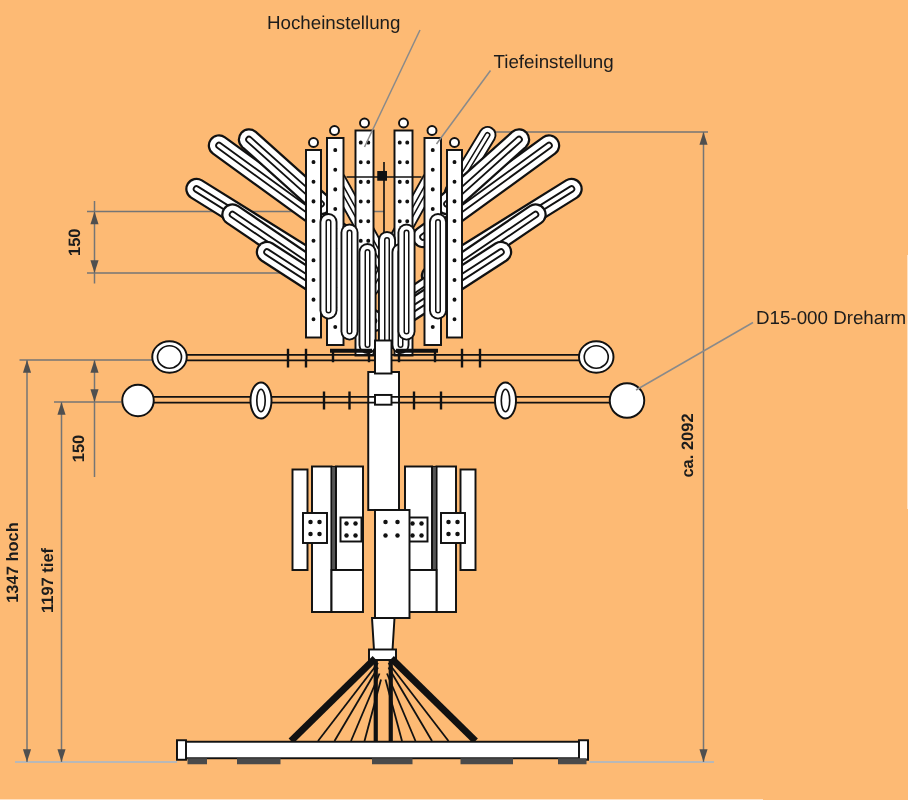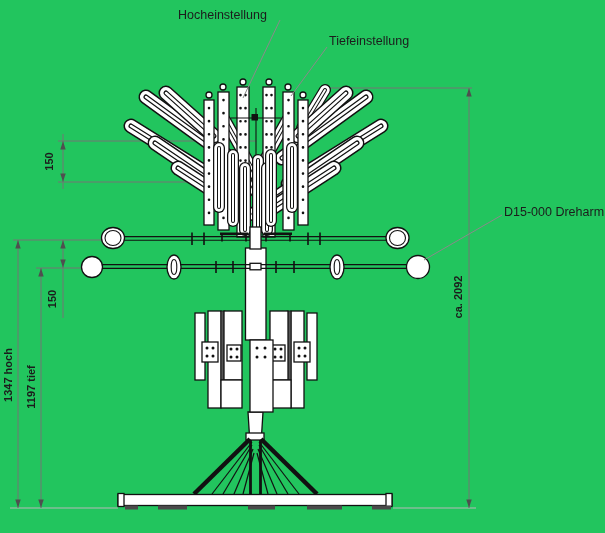--- a/index.html
+++ b/index.html
@@ -1,16 +1,16 @@
 <!DOCTYPE html>
 <html><head>
 <meta charset="utf-8">
 <style>
   html,body{margin:0;padding:0;background:#fff;}
-  .stage{position:relative;width:605px;height:533px;background:#22c55e;overflow:hidden;}
+  .stage{position:relative;width:605px;height:533px;background:#fdba74;overflow:hidden;}
   svg{display:block;}
   .lbl{font:12.5px "Liberation Sans", sans-serif;fill:#1c1c1c;}
   .dimtxt{font:bold 11px "Liberation Sans", sans-serif;fill:#1c1c1c;}
   .dim{stroke:#757575;stroke-width:1;fill:none;}
   .ground{stroke:#b8b8b8;stroke-width:1.2;fill:none;}
   .leader{stroke:#8a8a8a;stroke-width:1;fill:none;}
   .arrow{fill:#4f4f4f;stroke:none;}
   .thin{stroke:#111;stroke-width:1.1;fill:none;}
   .fillw{fill:#fff;stroke:#111;stroke-width:1.3;}
   .leg{stroke:#111;stroke-width:4.5;fill:none;}

